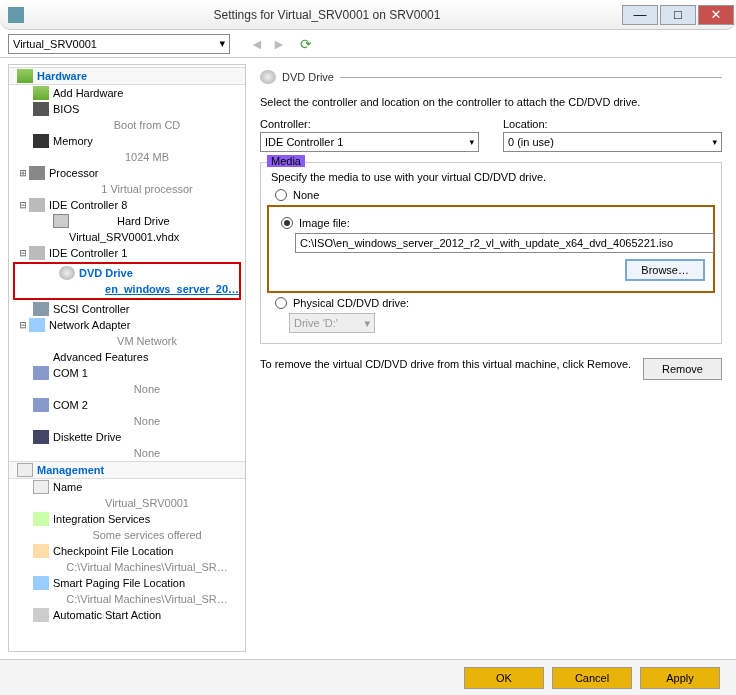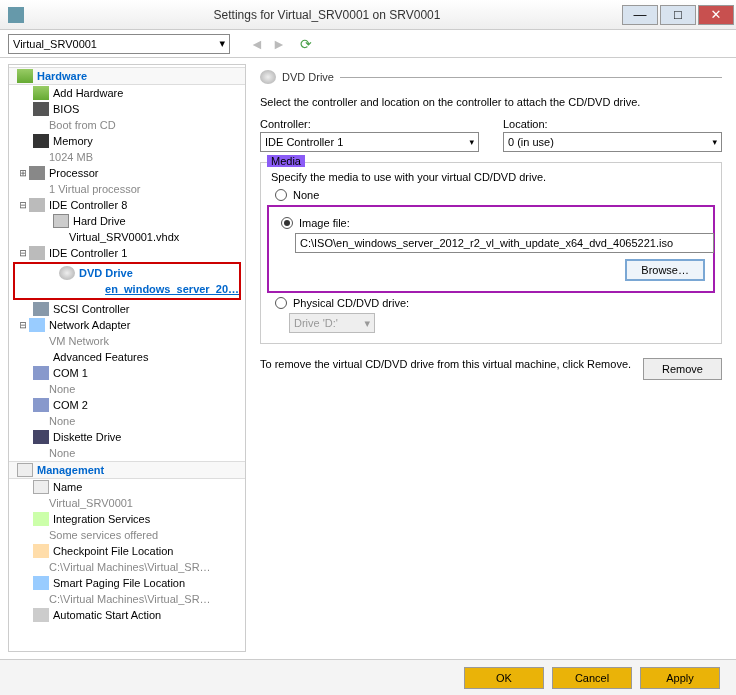--- a/index.html
+++ b/index.html
@@ -1,39 +1,39 @@
 <!DOCTYPE html>
 <html><head>
 <meta charset="utf-8">
 <style>
 * { box-sizing: border-box; margin: 0; padding: 0; font-family: "Segoe UI", Tahoma, sans-serif; font-size: 11px; }
 body { background: #fff; width: 736px; height: 695px; overflow: hidden; position: relative; }
 
-.titlebar { height: 30px; background: linear-gradient(#fff,#eee); border-bottom: 1px solid #ccc; display: flex; align-items: center; position: relative; }
+.titlebar { height: 30px; background: linear-gradient(#fff,#eee); border-bottom: 1px solid #ccc; display: flex; align-items: center; position: relative; border-radius: 10px; }
 .titlebar-icon { width: 16px; height: 16px; margin: 0 8px; background: #69a; }
 .titlebar-text { flex: 1; text-align: center; font-size: 12px; color: #333; }
 .win-btn { width: 36px; height: 20px; border: 1px solid #999; margin-right: 2px; display: flex; align-items: center; justify-content: center; background: #d8e3ef; font-size: 13px; }
 .win-btn.close { background: #c8504f; color: #fff; }
 
 .toolbar { height: 28px; border-bottom: 1px solid #ccc; display: flex; align-items: center; padding: 0 8px; }
 .vm-select { width: 222px; height: 20px; border: 1px solid #888; background: #fff; padding: 0 4px; display: flex; align-items: center; justify-content: space-between; }
 .nav-arrows { margin-left: 20px; display: flex; gap: 8px; }
 .nav-arrow { width: 14px; height: 14px; color: #bbb; font-size: 14px; }
 .refresh { margin-left: 6px; color: #4aa04a; font-size: 14px; }
 
 .body-area { display: flex; height: 600px; }
 .tree { width: 238px; border: 1px solid #ccc; margin: 6px 0 6px 8px; background: #fff; overflow: hidden; padding-top: 2px; }
 .tree-item { display: flex; align-items: center; height: 16px; padding-left: 8px; white-space: nowrap; }
 .tree-item .exp { width: 12px; text-align: center; color: #555; font-size: 9px; }
 .tree-item .ic { width: 16px; height: 14px; margin-right: 4px; display: inline-block; }
 .tree-item .lbl { color: #000; }
-.tree-item.sub { padding-left: 40px; color: #888; }
+.tree-item.sub { padding-left: 40px; color: #888; justify-content: center; }
 .tree-item.sub .lbl { color: #888; }
 .tree-item.level1 { padding-left: 24px; }
-.tree-item.level2 { padding-left: 44px; }
+.tree-item.level2 { padding-left: 44px; gap: 44px; }
 .tree-item.level2sub { padding-left: 60px; color: #888; }
 .section-head { color: #0066cc; font-weight: bold; padding: 2px 8px; border-top: 1px solid #ddd; border-bottom: 1px solid #ddd; background: #f8f8f8; height: 18px; display: flex; align-items: center; }
 .section-head .ic { width: 16px; height: 14px; margin-right: 4px; }
 .selected-branch { border: 2px solid #c00; margin: 1px 4px; padding: 1px 0; }
 .sel-item { color: #0066cc; font-weight: bold; padding-left: 44px; }
 .sel-sub { color: #0066cc; font-weight: bold; text-decoration: underline; padding-left: 60px; justify-content: flex-end; }
 
 .ic-hw{background:linear-gradient(#9c6,#6a3);} .ic-bios{background:#555;} .ic-mem{background:#333;}
 .ic-cpu{background:#888;} .ic-ide{background:#bbb;} .ic-hd{background:#ccc;border:1px solid #888;}
 .ic-dvd{background:radial-gradient(#eee,#aaa);border-radius:50%;} .ic-scsi{background:#89a;}
@@ -50,21 +50,21 @@
 .field-lbl { margin-bottom: 2px; }
 .combo { width: 100%; height: 20px; border: 1px solid #888; background: #fff; display: flex; align-items: center; justify-content: space-between; padding: 0 4px; }
 .combo .arr { font-size: 9px; }
 
 .media-group { border: 1px solid #ccc; margin-top: 10px; padding: 8px 10px 10px 10px; position: relative; }
 .media-group .legend { position: absolute; top: -8px; left: 6px; background: #8b5cf6; padding: 0 4px; }
 .media-desc { margin-bottom: 6px; }
 .radio-row { display: flex; align-items: center; gap: 6px; margin: 4px 0 4px 4px; }
 .radio { width: 12px; height: 12px; border: 1px solid #555; border-radius: 50%; display: inline-flex; align-items: center; justify-content: center; }
 .radio.checked::after { content: ""; width: 6px; height: 6px; background: #333; border-radius: 50%; }
-.highlight-box { border: 2px solid #a21caf; padding: 6px 8px 10px 8px; margin: 2px -4px; }
+.highlight-box { border: 2px solid #a16207; padding: 6px 8px 10px 8px; margin: 2px -4px; }
 .text-input { width: 98%; margin-left: 18px; height: 20px; border: 1px solid #888; padding: 0 4px; background: #fff; display: flex; align-items: center; overflow: hidden; white-space: nowrap; }
 .browse-btn { float: right; margin-top: 6px; height: 22px; padding: 0 14px; border: 2px solid #7aa7d4; background: #eef4fa; }
 .clear { clear: both; }
 .disabled-combo { width: 86px; height: 20px; border: 1px solid #bbb; background: #eee; color: #999; margin-left: 18px; display: flex; align-items: center; justify-content: space-between; padding: 0 4px; }
 .remove-row { margin-top: 14px; }
 .remove-btn { float: right; height: 22px; padding: 0 18px; border: 1px solid #999; background: #eee; }
 
 .footer { position: absolute; bottom: 0; left: 0; right: 0; height: 36px; border-top: 1px solid #ccc; display: flex; justify-content: flex-end; align-items: center; padding-right: 16px; gap: 8px; background: #f4f4f4; }
 .footer button { height: 22px; width: 80px; border: 1px solid #999; background: #eab308; }
 </style>

